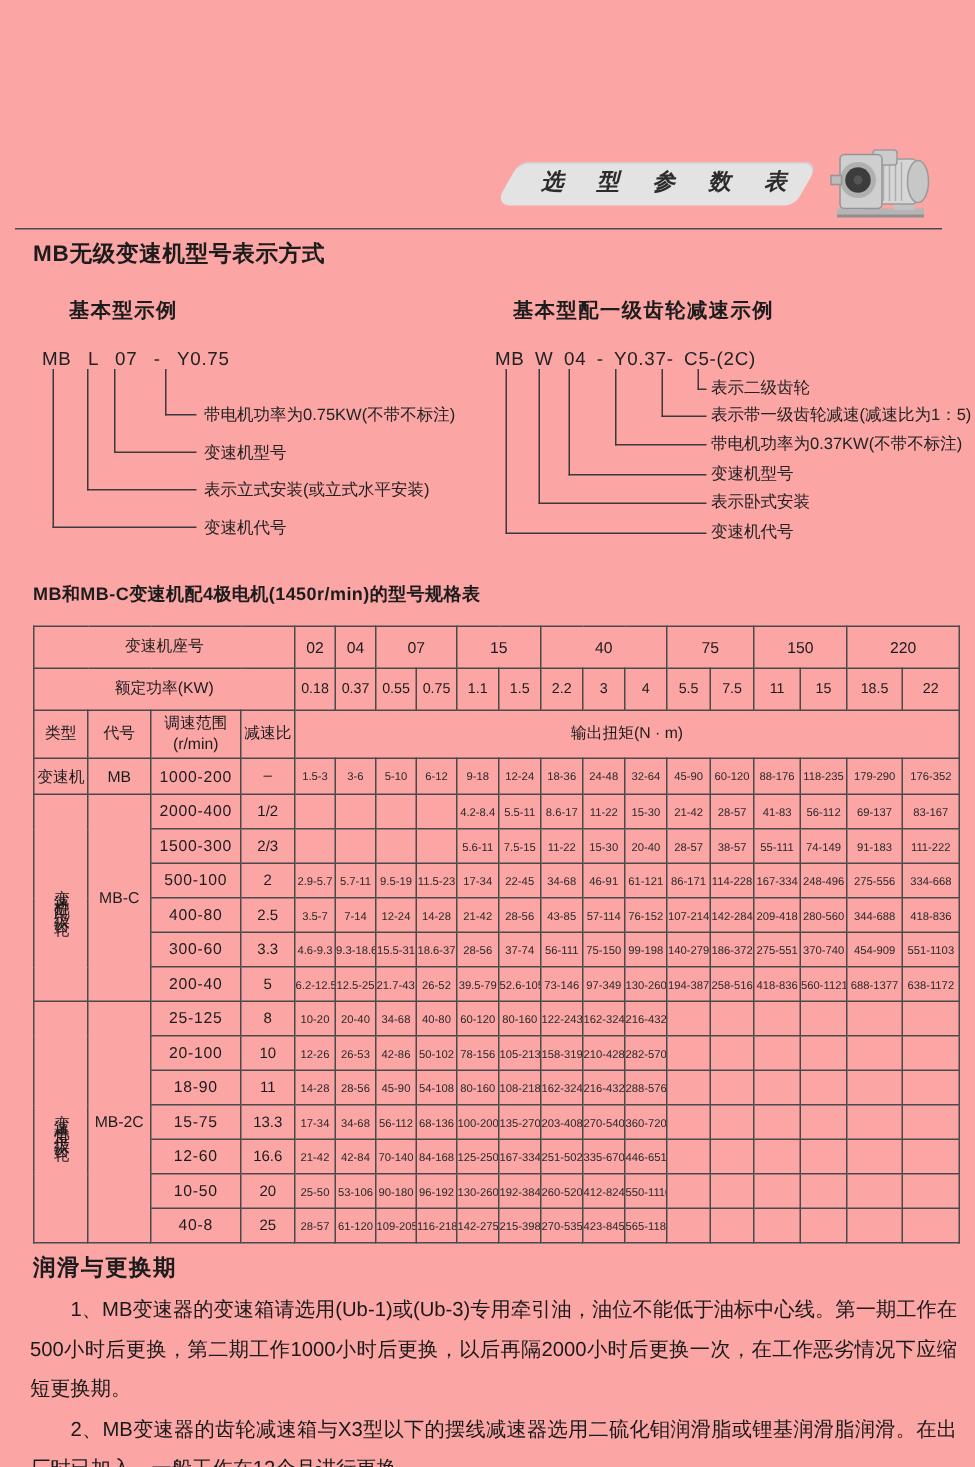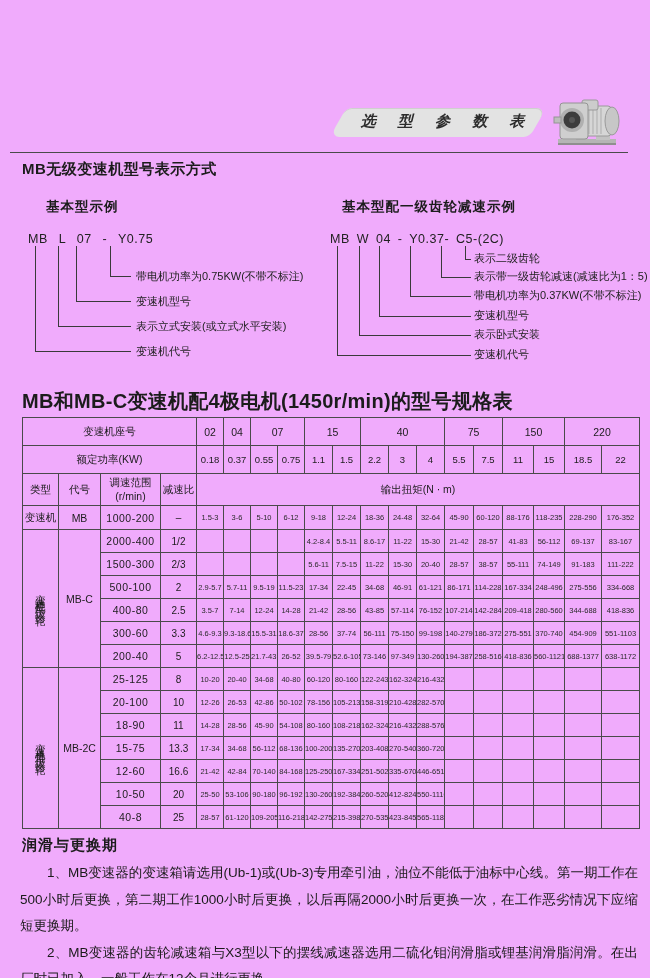--- a/index.html
+++ b/index.html
@@ -1,28 +1,28 @@
 <!DOCTYPE html>
 <html><head>
 <meta charset="utf-8">
 <style>
   html,body{margin:0;padding:0;background:#fff;}
-  .page{position:relative;width:650px;height:978px;background:#f0abfc;overflow:hidden;
+  .page{position:relative;width:650px;height:978px;background:#fca5a5;overflow:hidden;
         font-family:"Liberation Sans",sans-serif;color:#1c1c1c;}
   
   .ribbon{position:absolute;left:338px;top:108px;width:200px;height:29px;
           background:#e3e3e3;transform:skewX(-30deg);border-radius:6px 10px 6px 10px;
           box-shadow:0 1px 0 #cfcfcf inset;}
   .ribbon-text{position:absolute;left:352px;top:112px;width:190px;text-align:center;
           font-size:15px;font-weight:bold;font-style:italic;letter-spacing:9px;color:#2c2c2c;}
   .header-rule{position:absolute;left:10px;top:152px;width:618px;height:0;border-top:1.5px solid #4a4a4a;}
   .motor{position:absolute;left:552px;top:90px;}
   
   .h-main{position:absolute;left:22px;top:160px;font-size:15px;font-weight:bold;letter-spacing:0.5px;}
-  .h-table{position:absolute;left:22px;top:388px;font-size:20px;font-weight:bold;letter-spacing:0.3px;}
+  .h-table{position:absolute;left:22px;top:388px;font-size:12px;font-weight:bold;letter-spacing:0.3px;}
   .subtitle{position:absolute;font-size:13.5px;font-weight:bold;letter-spacing:1px;}
   .sub-left{left:46px;top:198px;}
   .sub-right{left:342px;top:198px;}
   
   .code{position:absolute;top:232px;font-size:12.5px;letter-spacing:0.5px;color:#222;white-space:nowrap;}
   .code-left{left:28px;word-spacing:7px;}
   .code-right{left:330px;word-spacing:3px;text-align:center;}
   .conn{position:absolute;border-left:1px solid #3a3a3a;border-bottom:1px solid #3a3a3a;}
   .dlabel{position:absolute;font-size:11px;color:#222;white-space:nowrap;}
   
@@ -179,21 +179,21 @@
             <td class="val">6-12</td>
             <td class="val">9-18</td>
             <td class="val">12-24</td>
             <td class="val">18-36</td>
             <td class="val">24-48</td>
             <td class="val">32-64</td>
             <td class="val">45-90</td>
             <td class="val">60-120</td>
             <td class="val">88-176</td>
             <td class="val">118-235</td>
-            <td class="val">228-290</td>
+            <td class="val">179-290</td>
             <td class="val">176-352</td>
           </tr>
           <tr class="rh-c">
             <td class="typecell vert" rowspan="6"><span>变速机配一级齿轮</span></td>
             <td class="codecell" rowspan="6">MB-C</td>
             <td class="range">2000-400</td>
             <td class="ratio">1/2</td>
             <td class="val"></td>
             <td class="val"></td>
             <td class="val"></td>

